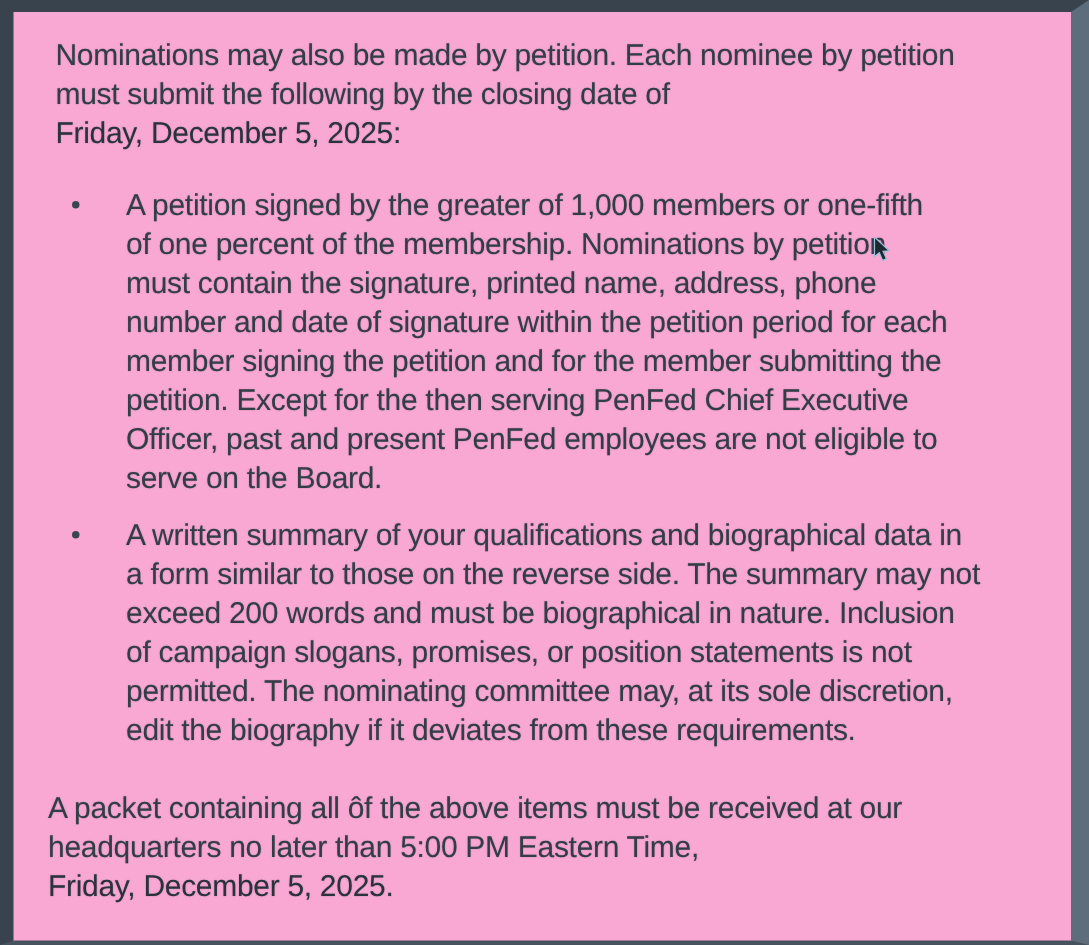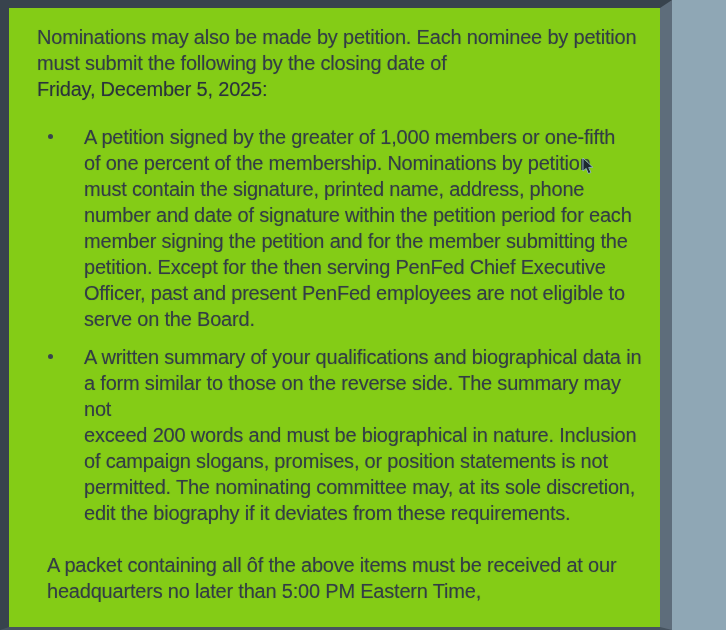--- a/index.html
+++ b/index.html
@@ -2,24 +2,24 @@
 <html><head>
 <meta charset="utf-8">
 <style>
   html, body {
     margin: 0;
     padding: 0;
     background: #8fa7b5;
   }
   .page {
     position: relative;
-    width: 672px;
+    width: 726px;
     height: 630px;
     box-sizing: border-box;
-    background: #84cc16;
+    background: #f9a8d4;
     border-top: 8px solid #38434d;
     border-left: 9px solid #38434d;
     border-right: 12px solid #5e6d7b;
     border-bottom: 3px solid #46535f;
     overflow: hidden;
     font-family: "Liberation Sans", sans-serif;
     color: #333d46;
   }
   .content {
     padding: 16px 18px 0 23px;
@@ -46,21 +46,21 @@
     padding-left: 16px;
     box-sizing: border-box;
   }
   .bullet-dot {
     width: 5px;
     height: 5px;
     border-radius: 50%;
     background: #3a454f;
   }
   .bullet-text { flex: 1 1 auto; }
-  .closing { margin-top: 26px; margin-left: 15px; }
+  .closing { margin-top: 26px; }
   .cursor {
     position: absolute;
     left: 573px;
     top: 150px;
     width: 14px;
     height: 18px;
     pointer-events: none;
   }
 </style>
 </head>
@@ -97,20 +97,21 @@
 a form similar to those on the reverse side. The summary may not
 exceed 200 words and must be biographical in nature. Inclusion
 of campaign slogans, promises, or position statements is not
 permitted. The nominating committee may, at its sole discretion,
 edit the biography if it deviates from these requirements.</div>
     </div>
 
     <div class="closing">
       <div class="preline">A packet containing all ôf the above items must be received at our
 headquarters no later than 5:00 PM Eastern Time,</div>
+      <div class="bold-line">Friday, December 5, 2025.</div>
     </div>
 
   </div>
 
   <svg class="cursor" viewBox="0 0 14 18" xmlns="http://www.w3.org/2000/svg">
     <polygon points="1,0 1,13 4.2,10.4 6.4,15.6 8.9,14.5 6.7,9.5 10.8,9.2" fill="#1d2830" stroke="#9bc0da" stroke-width="0.8"></polygon>
   </svg>
 </div>
 
 </body></html>

